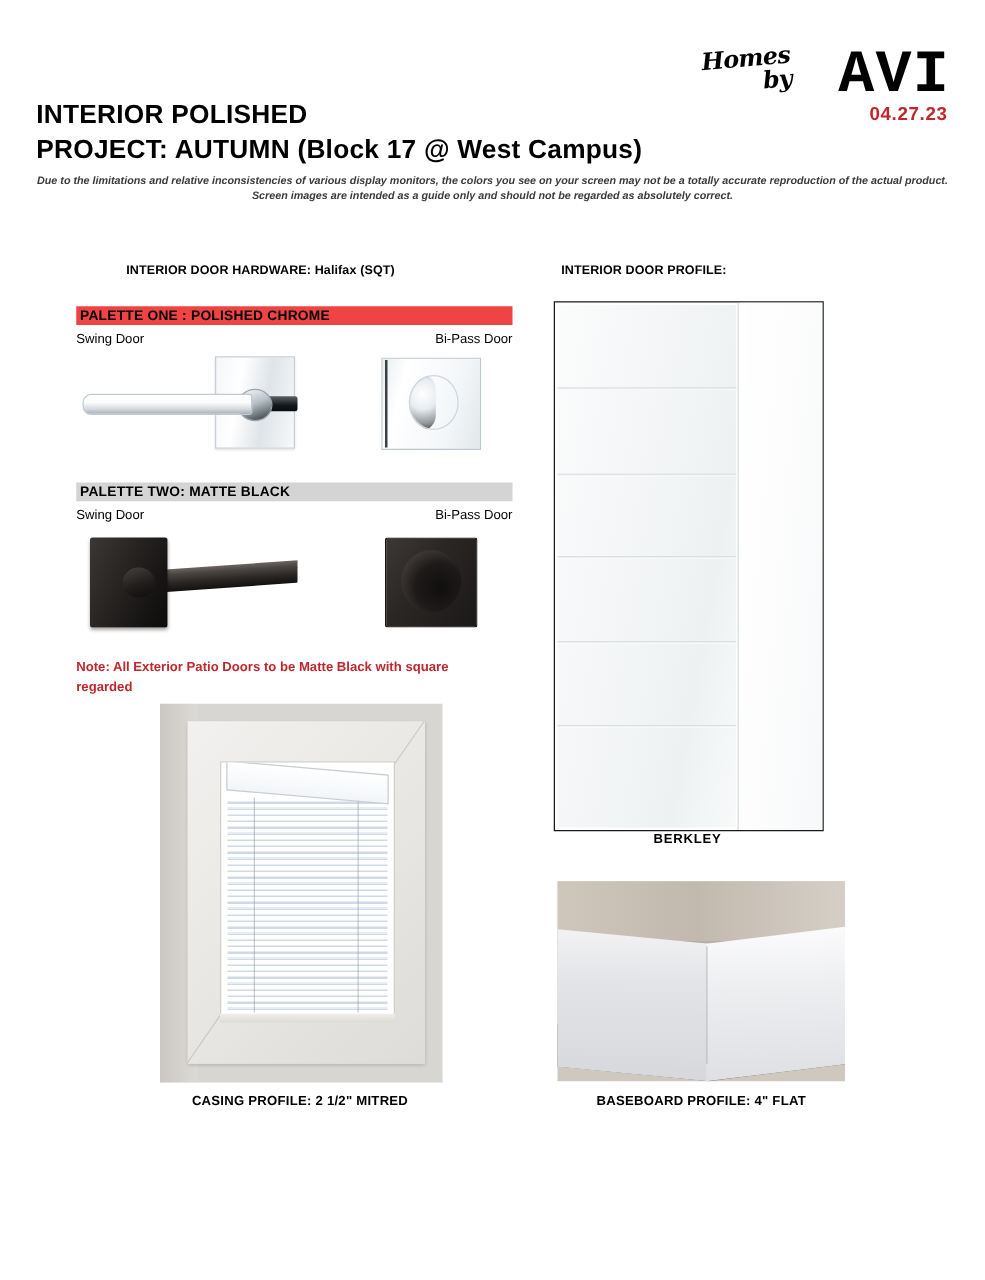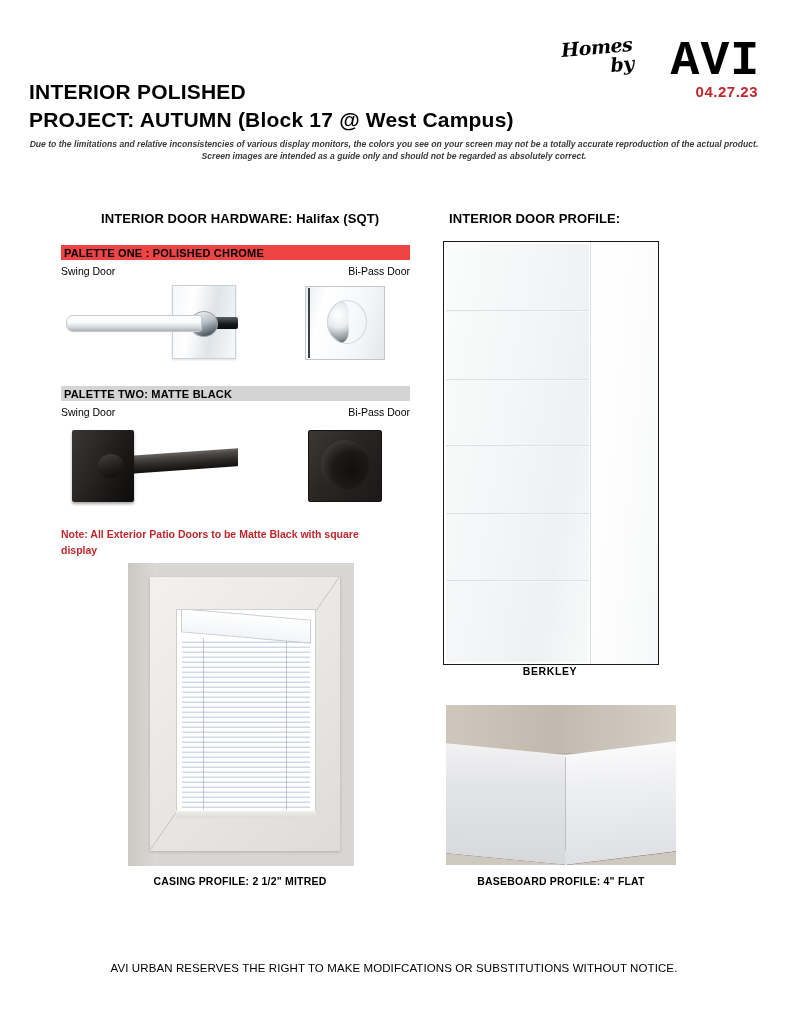--- a/index.html
+++ b/index.html
@@ -82,21 +82,21 @@
     font-style: italic;
     font-weight: bold;
     text-align: center;
     line-height: 1.45;
     color: #3a3a3a;
   }
 
   
   .section-heading {
     position: absolute;
-    font-size: 13px;
+    font-size: 10px;
     font-weight: bold;
     letter-spacing: 0.1px;
     padding-left: 40px;
   }
   #hardware-heading { top: 211px; left: 61px; }
   #door-profile-heading { top: 211px; left: 409px; }
 
   
   .palette-bar {
     position: absolute;
@@ -525,21 +525,21 @@
   <div id="black-lever"></div>
   <div id="black-rosette"></div>
   <div id="black-hub"></div>
 </div>
 
 <div class="hw-stage" id="black-bipass">
   <div id="black-plate"></div>
   <div id="black-cup"></div>
 </div>
 
-<div id="matte-note">Note: All  Exterior Patio Doors to be Matte Black with square display</div>
+<div id="matte-note">Note: All  Exterior Patio Doors to be Matte Black with square regarded</div>
 
 <div id="door-frame">
   <div id="door-right-panel"></div>
   <div id="door-slab"></div>
   <div id="door-vline"></div>
   <div class="door-reveal" style="top:68px"></div>
   <div class="door-reveal" style="top:137px"></div>
   <div class="door-reveal" style="top:203px"></div>
   <div class="door-reveal" style="top:271px"></div>
   <div class="door-reveal" style="top:338px"></div>
@@ -565,14 +565,13 @@
   <div id="base-wall-shadowline"></div>
   <div id="base-floor-left"></div>
   <div id="base-floor-right"></div>
   <div id="base-board-left"></div>
   <div id="base-board-right"></div>
   <div id="base-corner-line"></div>
 </div>
 <div id="base-caption">BASEBOARD PROFILE: 4" FLAT</div>
 
 <div id="footer">
-  <div>AVI URBAN RESERVES THE RIGHT TO MAKE MODIFCATIONS OR SUBSTITUTIONS WITHOUT NOTICE.</div>
 </div>
 
 </body></html>

